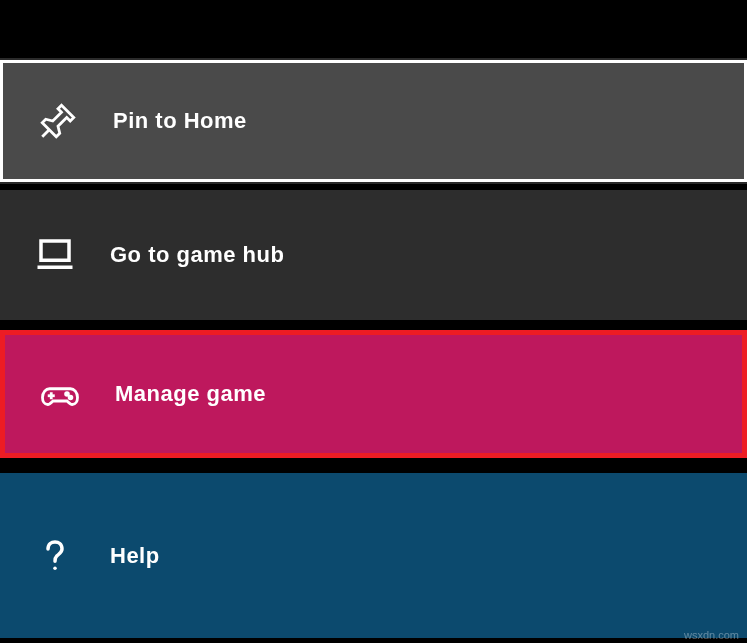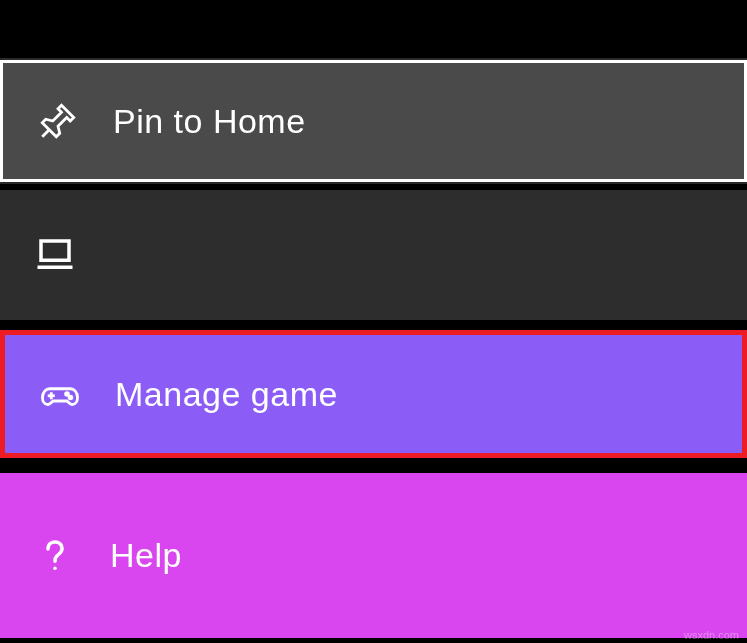--- a/index.html
+++ b/index.html
@@ -37,46 +37,46 @@
       border: 3px solid #ffffff;
       outline: 2px solid #2a2a2a;
       outline-offset: 0;
     }
     .menu-item.normal {
       background: #2d2d2d;
       height: 130px;
       margin-top: 8px;
     }
     .menu-item.highlighted {
-      background: #8b5cf6;
+      background: #be185d;
       height: 128px;
       margin-top: 10px;
       border: 5px solid #ed1c24;
     }
     .menu-item.green {
-      background: #d946ef;
+      background: #0c4a6e;
       height: 165px;
       margin-top: 15px;
     }
     .icon-wrap {
       width: 50px;
       height: 50px;
       display: flex;
       align-items: center;
       justify-content: center;
       margin-right: 30px;
       flex-shrink: 0;
     }
     .icon-wrap svg {
       width: 42px;
       height: 42px;
     }
     .label {
-      font-size: 34px;
-      font-weight: 400;
+      font-size: 22px;
+      font-weight: 700;
       letter-spacing: 0.5px;
     }
     .watermark {
       position: absolute;
       bottom: 2px;
       right: 8px;
       font-size: 11px;
       color: rgba(255, 255, 255, 0.35);
       font-family: Arial, sans-serif;
     }
@@ -96,20 +96,21 @@
     <span class="label">Pin to Home</span>
   </div>
 
   <div class="menu-item normal">
     <span class="icon-wrap">
       <svg viewBox="0 0 24 24" fill="none" stroke="#ffffff" stroke-width="2">
         <rect x="4" y="4" width="16" height="11" fill="none"></rect>
         <line x1="2" y1="19" x2="22" y2="19"></line>
       </svg>
     </span>
+    <span class="label">Go to game hub</span>
   </div>
 
   <div class="menu-item highlighted">
     <span class="icon-wrap">
       <svg viewBox="0 0 24 24" fill="none" stroke="#ffffff" stroke-width="1.6">
         <path d="M6 9 C4 9 2 11 2 14 C2 16 3 18 5 18 C6 18 7 17 8 16 L16 16 C17 17 18 18 19 18 C21 18 22 16 22 14 C22 11 20 9 18 9 Z" fill="none"></path>
         <line x1="7" y1="11" x2="7" y2="15"></line>
         <line x1="5" y1="13" x2="9" y2="13"></line>
         <circle cx="16" cy="12" r="0.8" fill="#ffffff"></circle>
         <circle cx="18" cy="14" r="0.8" fill="#ffffff"></circle>

